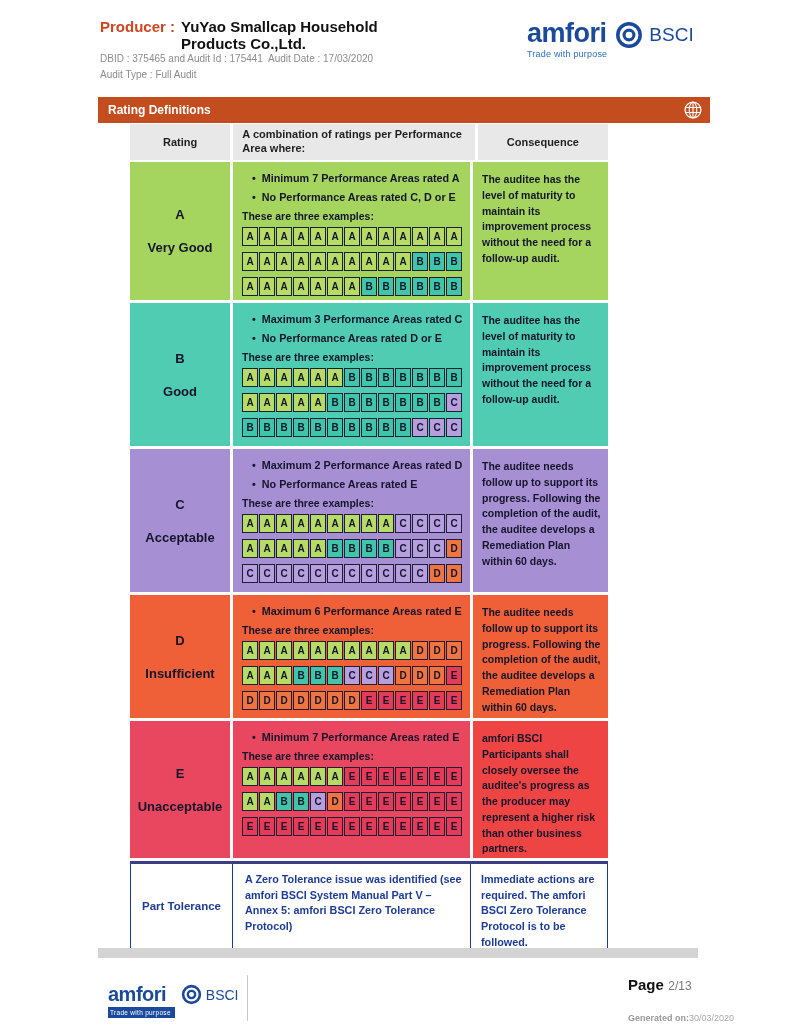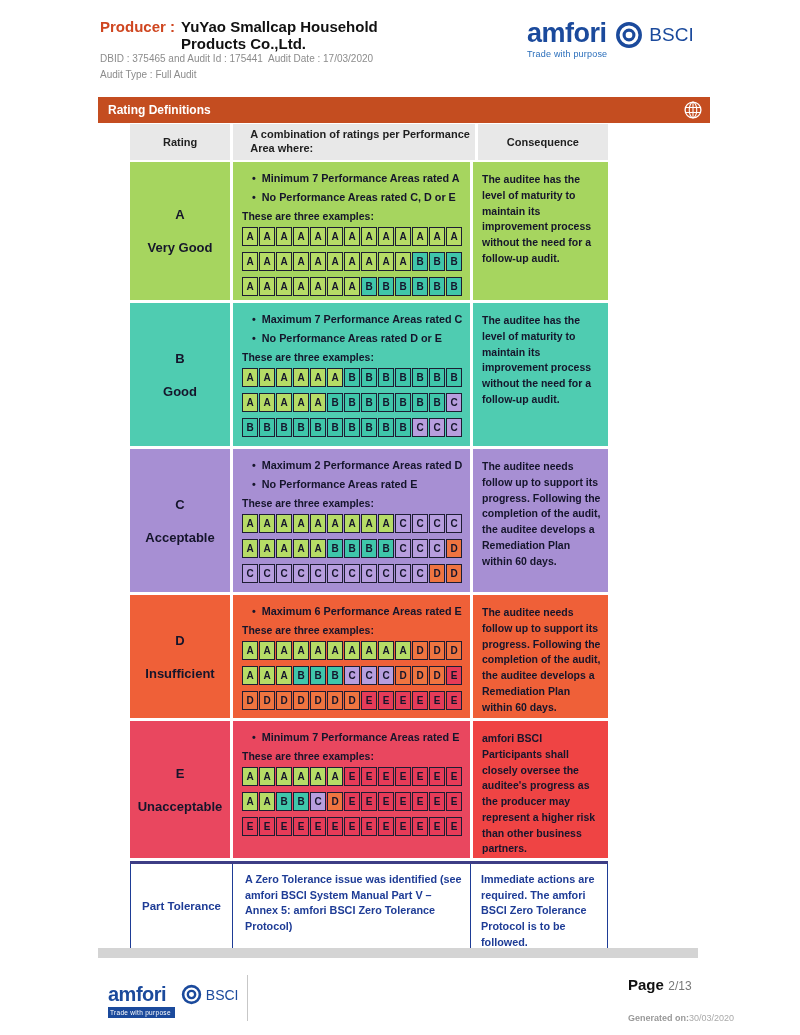--- a/index.html
+++ b/index.html
@@ -31,21 +31,21 @@
     background:#c44d20; color:#fff; display:flex; align-items:center;
     font-size:12px; font-weight:bold; padding-left:10px;
   }
   .globe { position:absolute; right:7px; top:3px; }
 
   
   .rtable { position:absolute; left:130px; top:124px; width:478px; }
   .thead-row { display:flex; gap:3px; height:36px; margin-bottom:2px; }
   .thead-cell { background:#e8e8e8; color:#1f1f1f; font-weight:bold; font-size:11px; display:flex; align-items:center; }
   .th-rating { width:104px; justify-content:center; }
-  .th-combo  { width:250px; padding-left:17px; line-height:1.25; }
+  .th-combo  { width:250px; padding-left:9px; line-height:1.25; }
   .th-cons   { width:135px; justify-content:center; }
 
   .trow { display:flex; gap:3px; margin-bottom:3px; }
   .cell { }
   .rating-cell { width:100px; display:flex; flex-direction:column; align-items:center; justify-content:center; gap:18px; font-weight:bold; font-size:13px; color:#15152b; }
   .combo-cell  { width:237px; padding:10px 4px 6px 9px; }
   .cons-cell   { width:135px; padding:10px 6px 6px 9px; font-size:10.5px; font-weight:bold; line-height:1.5; color:#15152b; }
 
   .bullet-line { display:flex; font-size:10.8px; font-weight:bold; color:#15152b; margin-bottom:7px; }
   .bullet-line .dot { margin:0 6px 0 10px; }
@@ -188,21 +188,21 @@
         <div class="cell cons-cell" style="background: rgb(166, 213, 95);">The auditee has the level of maturity to maintain its improvement process without the need for a follow-up audit.</div>
       </div>
       <div class="trow" style="height: 143px;">
         <div class="cell rating-cell" style="background: rgb(79, 204, 177);">
           <div>B</div>
           <div>Good</div>
         </div>
         <div class="cell combo-cell" style="background: rgb(79, 204, 177);">
           <div class="bullet-line">
             <span class="dot">•</span>
-            <span>Maximum 7 Performance Areas rated C</span>
+            <span>Maximum 3 Performance Areas rated C</span>
           </div>
           <div class="bullet-line">
             <span class="dot">•</span>
             <span>No Performance Areas rated D or E</span>
           </div>
           <div class="ex-label">These are three examples:</div>
           <div class="strip">
             <span class="box" style="background: rgb(182, 220, 102);">A</span>
             <span class="box" style="background: rgb(182, 220, 102);">A</span>
             <span class="box" style="background: rgb(182, 220, 102);">A</span>

